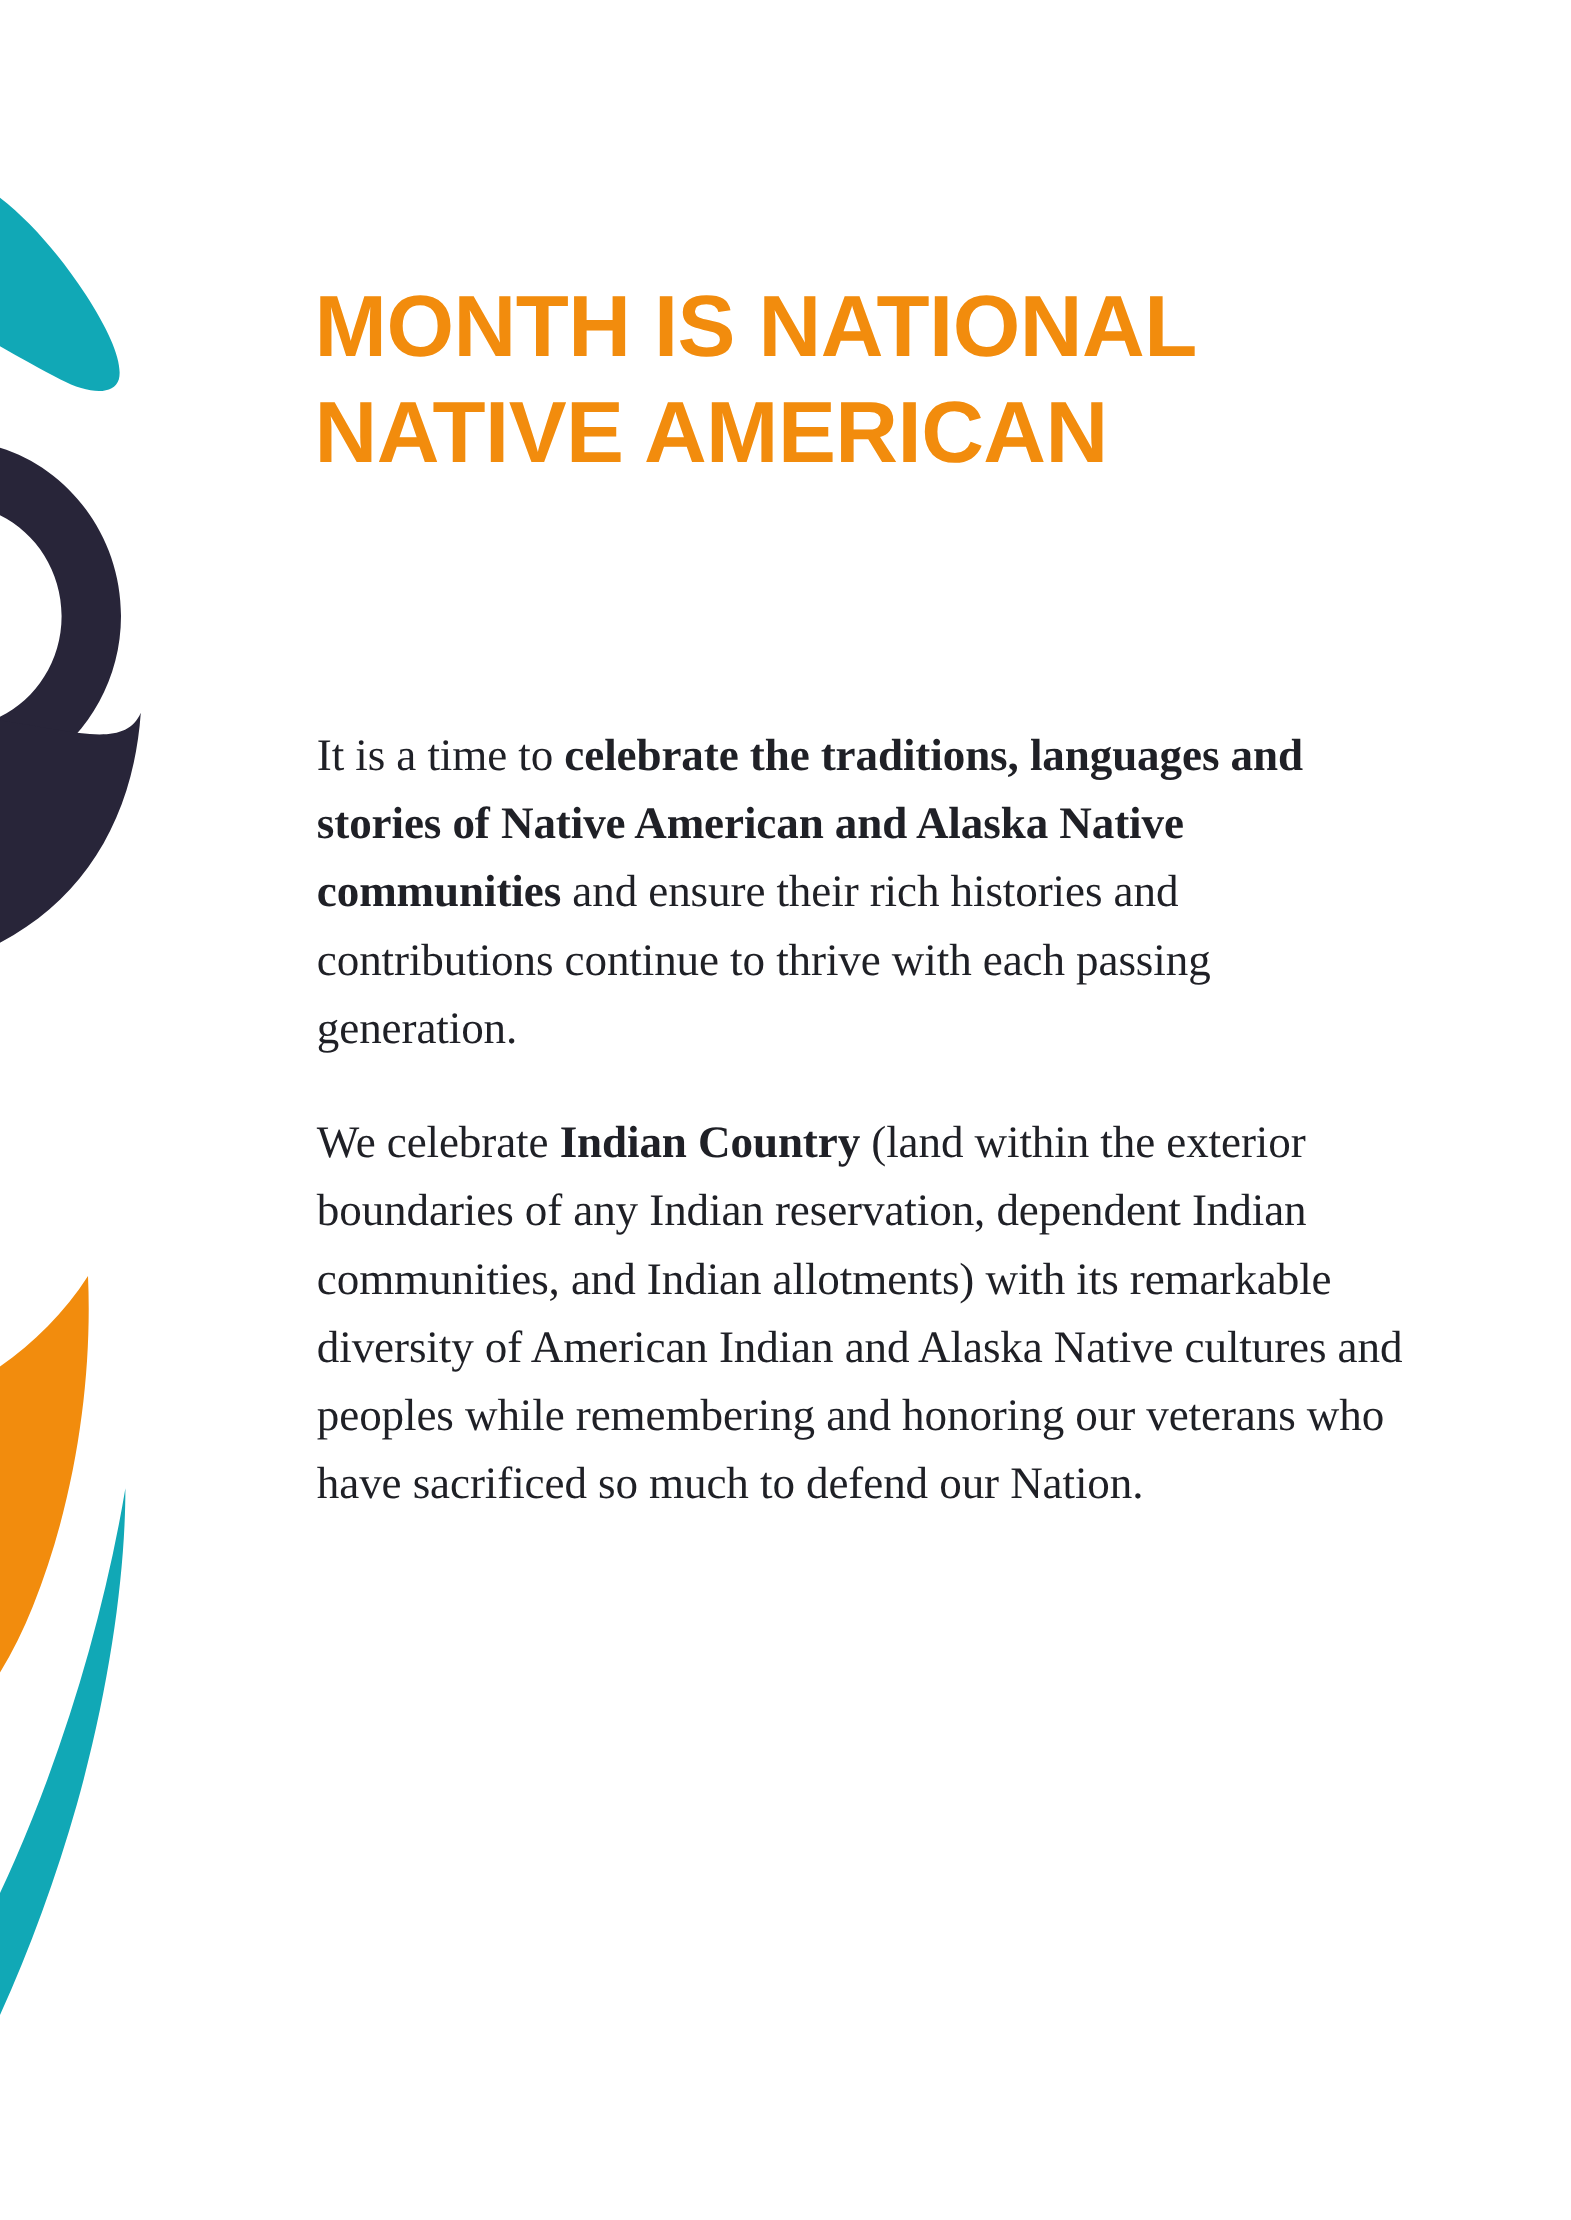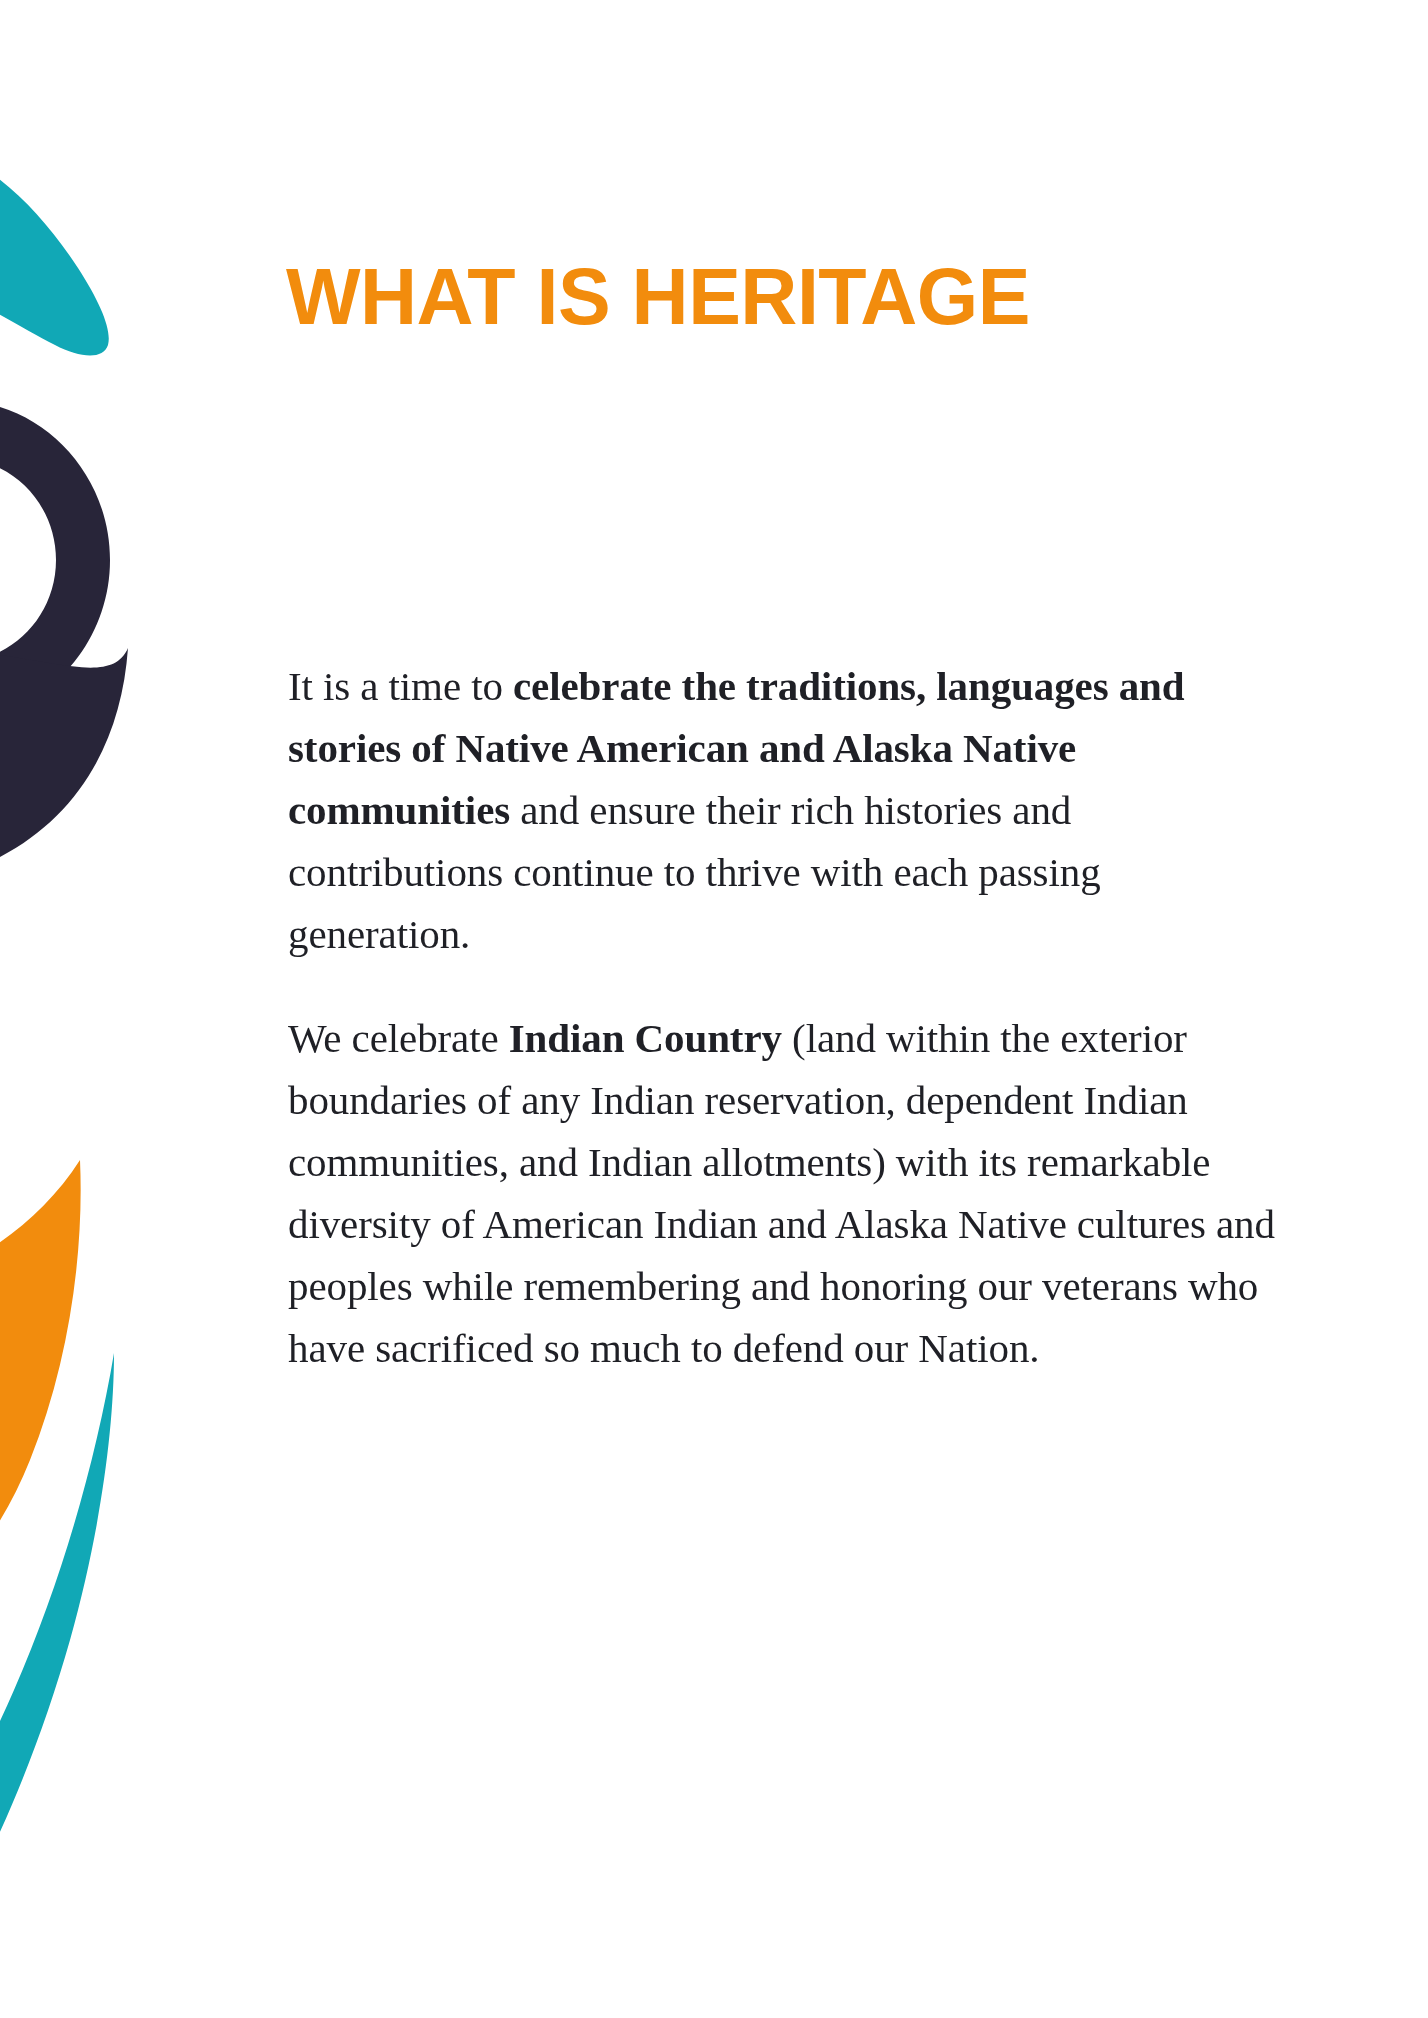--- a/index.html
+++ b/index.html
@@ -75,19 +75,20 @@
   <path fill="#282539" d="M -60 650 C 40 652 110 690 128 648 C 120 760 60 848 -60 880 Z"></path>
 
   <path fill="#F28C0D" d="M 80 1160 C 84 1250 70 1360 30 1460 C 8 1515 -22 1560 -60 1590
            L -60 1275 C -10 1255 45 1215 80 1160 Z"></path>
 
   <path fill="#11A8B6" d="M 114 1353 C 96 1460 62 1580 14 1690 C -12 1750 -40 1800 -70 1838
            L -70 1960 C -16 1880 36 1760 70 1640 C 100 1533 114 1430 114 1353 Z"></path>
 </svg>
 
 <h1 id="headline">
-  <span class="hl-line">WHAT IS HERITAGE</span>
+  <span class="hl-line">MONTH IS NATIONAL</span>
+  <span class="hl-line">NATIVE AMERICAN</span>
 </h1>
 
 <div id="body-copy">
   <p class="para"><span>It is a time to </span><b>celebrate the traditions, languages and stories of Native American and Alaska Native communities</b><span> and ensure their rich histories and contributions continue to thrive with each passing generation.</span></p>
   <p class="para"><span>We celebrate </span><b>Indian Country</b><span> (land within the exterior boundaries of any Indian reservation, dependent Indian communities, and Indian allotments) with its remarkable diversity of American Indian and Alaska Native cultures and peoples while remembering and honoring our veterans who have sacrificed so much to defend our Nation.</span></p>
 </div>
 
 </body></html>

